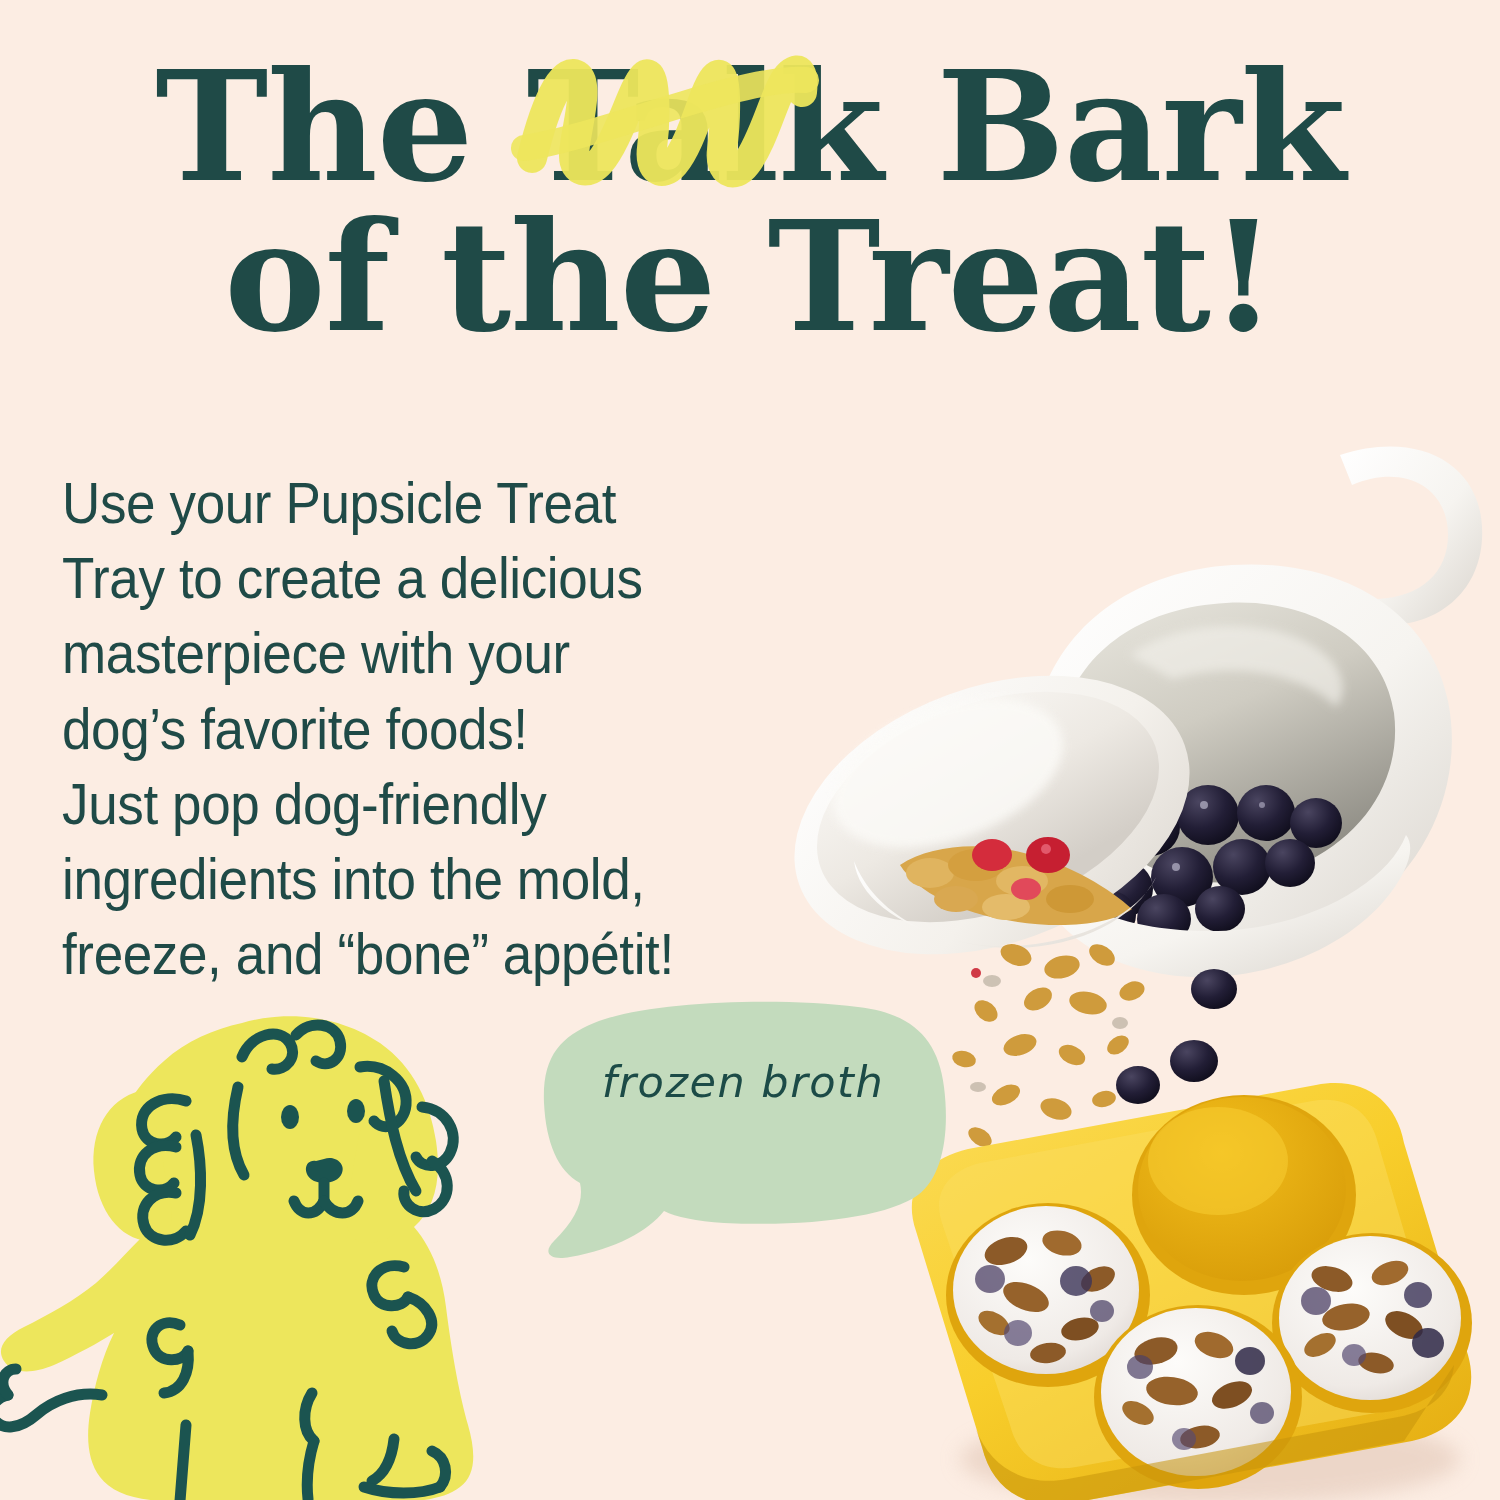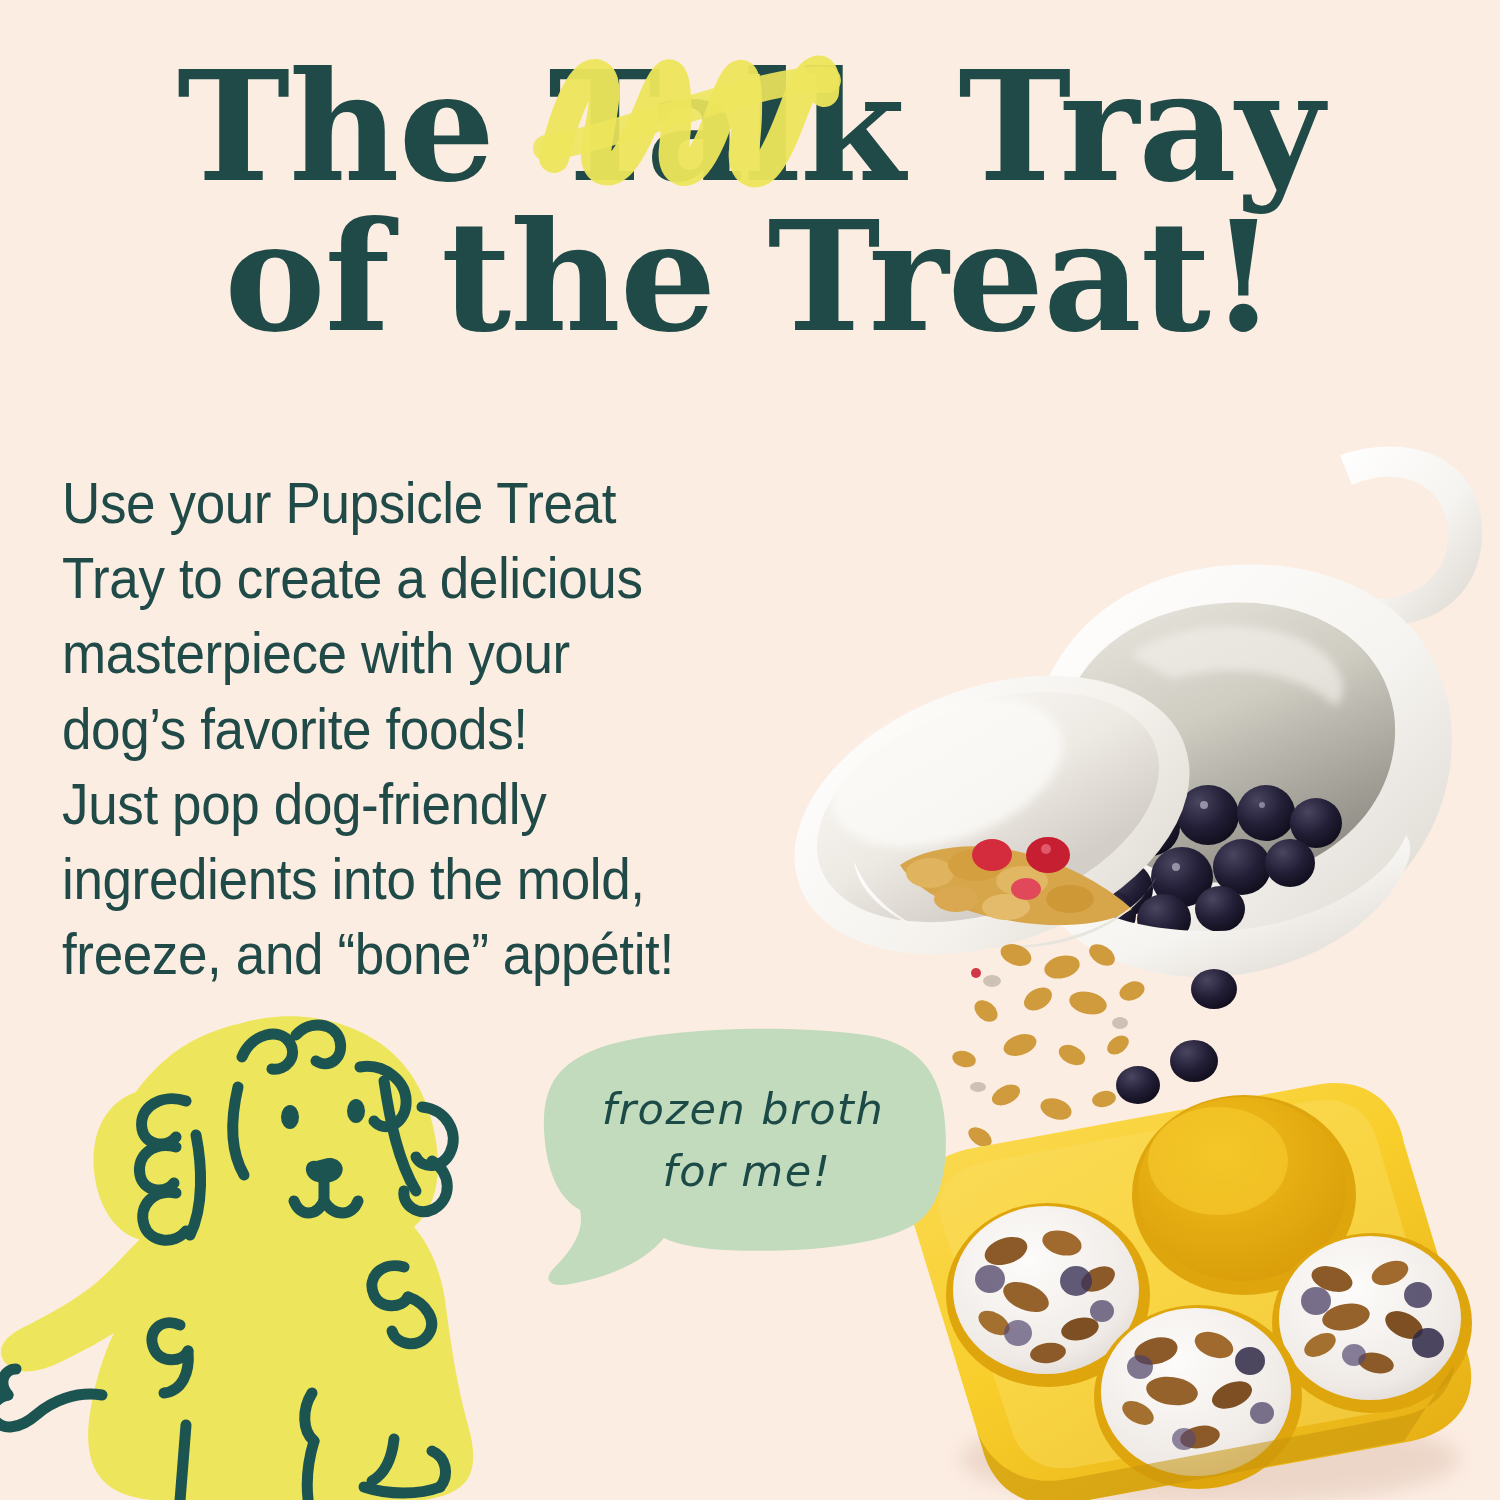--- a/index.html
+++ b/index.html
@@ -62,21 +62,21 @@
     letter-spacing: -0.4px;
     transform: scaleX(0.93);
     transform-origin: left top;
   }
   .body-copy .bline { display: block; white-space: nowrap; }
 
   
   .bubble-wrap {
     position: absolute;
     left: 528px;
-    top: 1022px;
+    top: 995px;
     width: 430px;
     height: 280px;
   }
   .bubble-svg { position: absolute; inset: 0; }
   .bubble-text {
     position: absolute;
     left: 0;
     top: 56px;
     width: 430px;
     text-align: center;
@@ -104,21 +104,21 @@
 
   <div class="headline">
     <span class="line"><span>The </span><span class="hl-word struck"><span>Talk</span><svg class="scribble" viewBox="0 0 330 175" aria-hidden="true">
            <path d="M28 128 C 44 62, 62 36, 74 46 C 86 56, 70 106, 70 126
                     C 70 142, 84 146, 96 132 C 116 108, 128 58, 140 46
                     C 152 34, 152 88, 148 118 C 145 140, 158 148, 170 134
                     C 190 110, 200 56, 212 46 C 224 36, 222 90, 218 120
                     C 215 142, 230 150, 242 134 C 262 108, 272 56, 286 44
                     C 296 35, 300 44, 298 62" fill="none" stroke="#EDE65C" stroke-width="30" stroke-linecap="round" stroke-linejoin="round" opacity="0.95"></path>
            <path d="M20 118 C 60 112, 120 92, 180 74 C 232 58, 276 48, 302 50" fill="none" stroke="#EDE65C" stroke-width="26" stroke-linecap="round" opacity="0.9"></path>
-         </svg></span><span> Tray</span></span>
+         </svg></span><span> Bark</span></span>
     <span class="line">of the Treat!</span>
   </div>
 
   <div class="body-copy">
     <span class="bline">Use your Pupsicle Treat</span>
     <span class="bline">Tray to create a delicious</span>
     <span class="bline">masterpiece with your</span>
     <span class="bline">dog’s favorite foods!</span>
     <span class="bline">Just pop dog-friendly</span>
     <span class="bline">ingredients into the mold,</span>
@@ -442,17 +442,16 @@
     <svg class="bubble-svg" viewBox="0 0 430 280" width="430" height="280" aria-hidden="true">
       <path d="M66 28 C 120 6, 250 2, 330 12 C 382 18, 410 42, 416 92
                C 422 140, 414 182, 390 200 C 360 222, 280 232, 196 228
                C 168 226, 148 222, 136 216
                C 120 236, 88 254, 42 262 C 22 266, 14 258, 26 246
                C 48 224, 56 206, 52 188
                C 30 176, 18 148, 16 108 C 14 62, 32 42, 66 28 Z" fill="#C3DBBD"></path>
     </svg>
     <div class="bubble-text">
       <span class="bl">frozen broth</span>
-      <span class="bl second">for me!</span>
     </div>
   </div>
 
 </div>
 
 </body></html>

